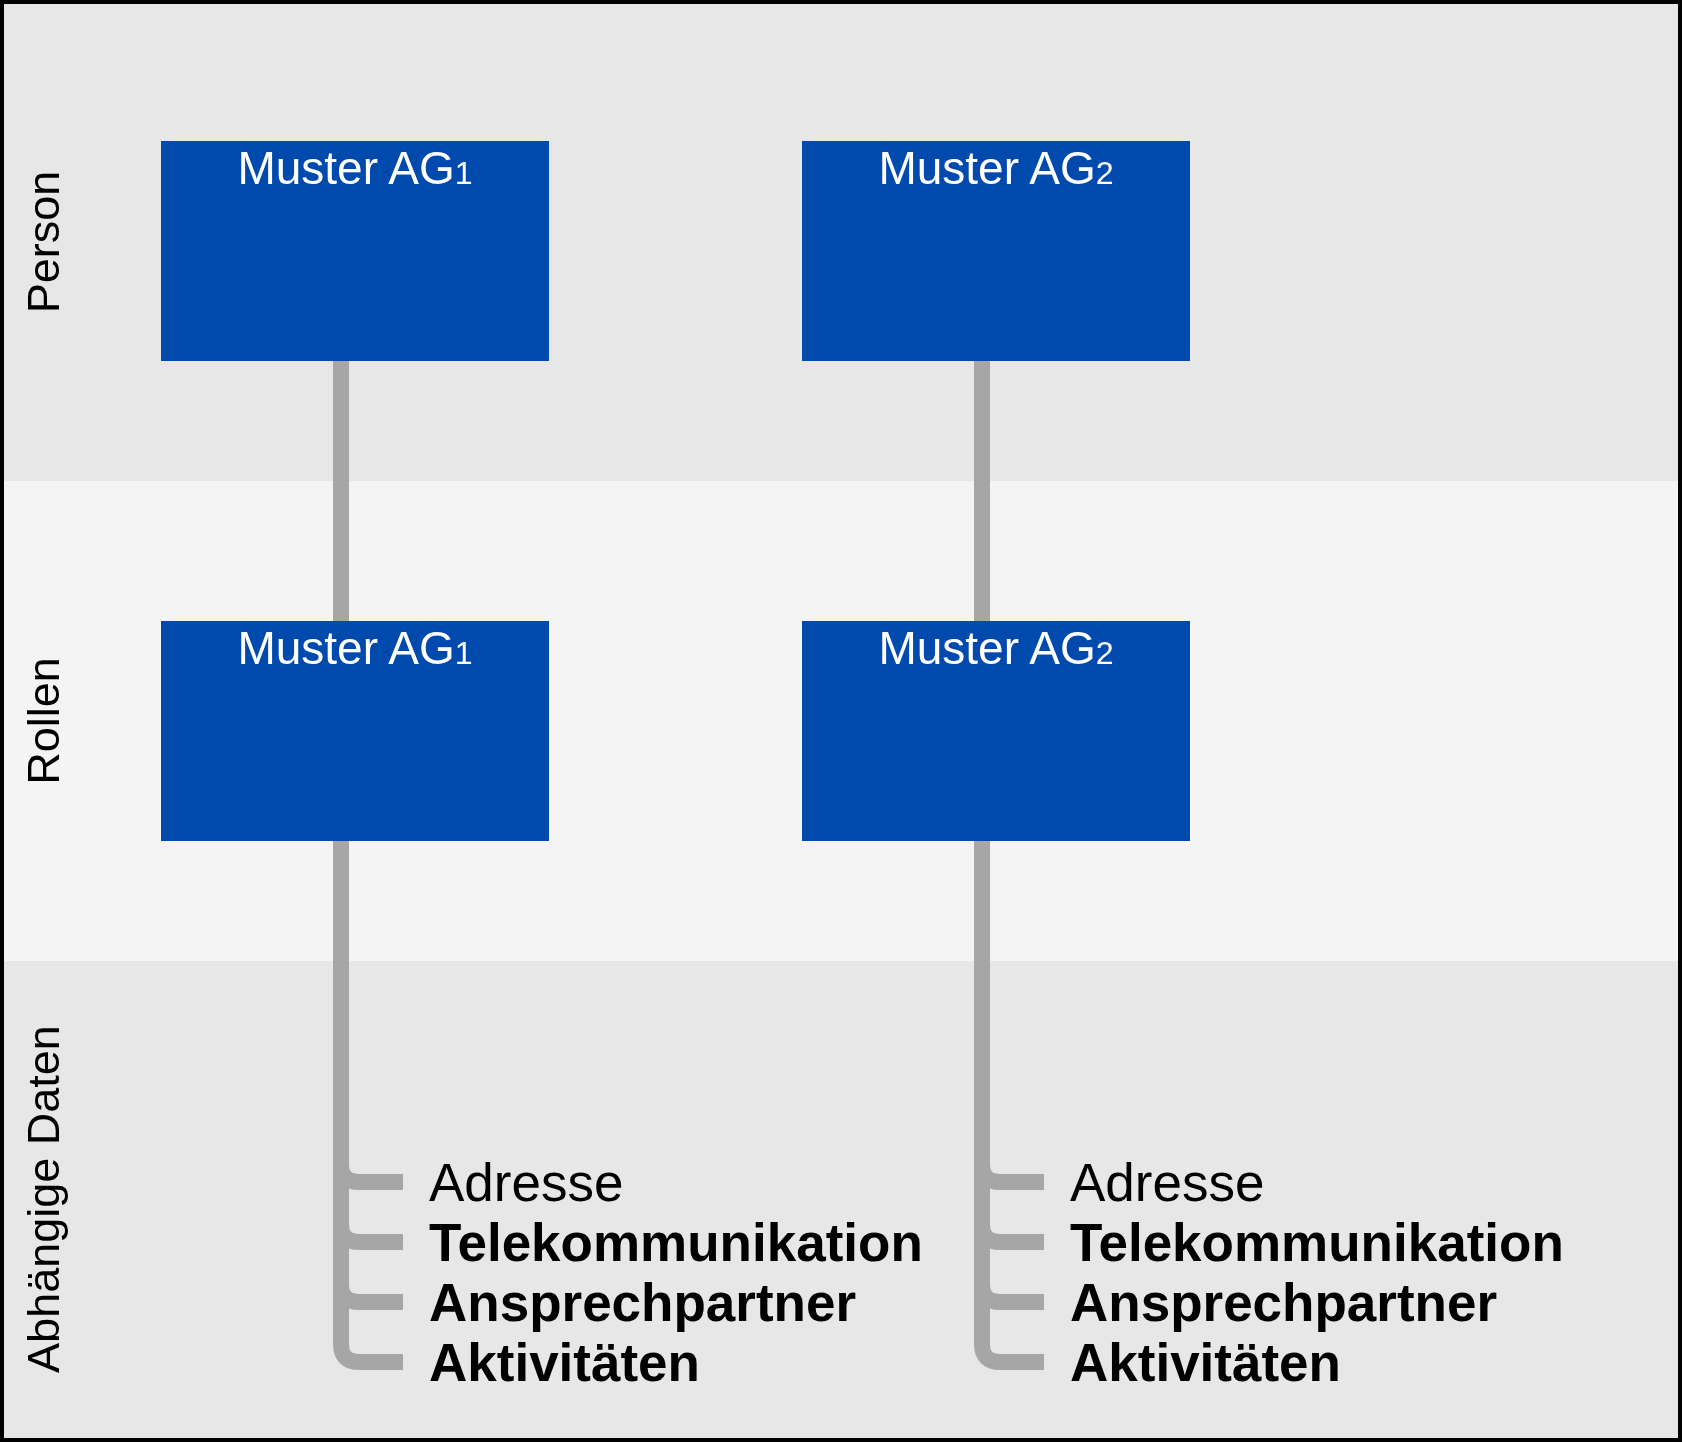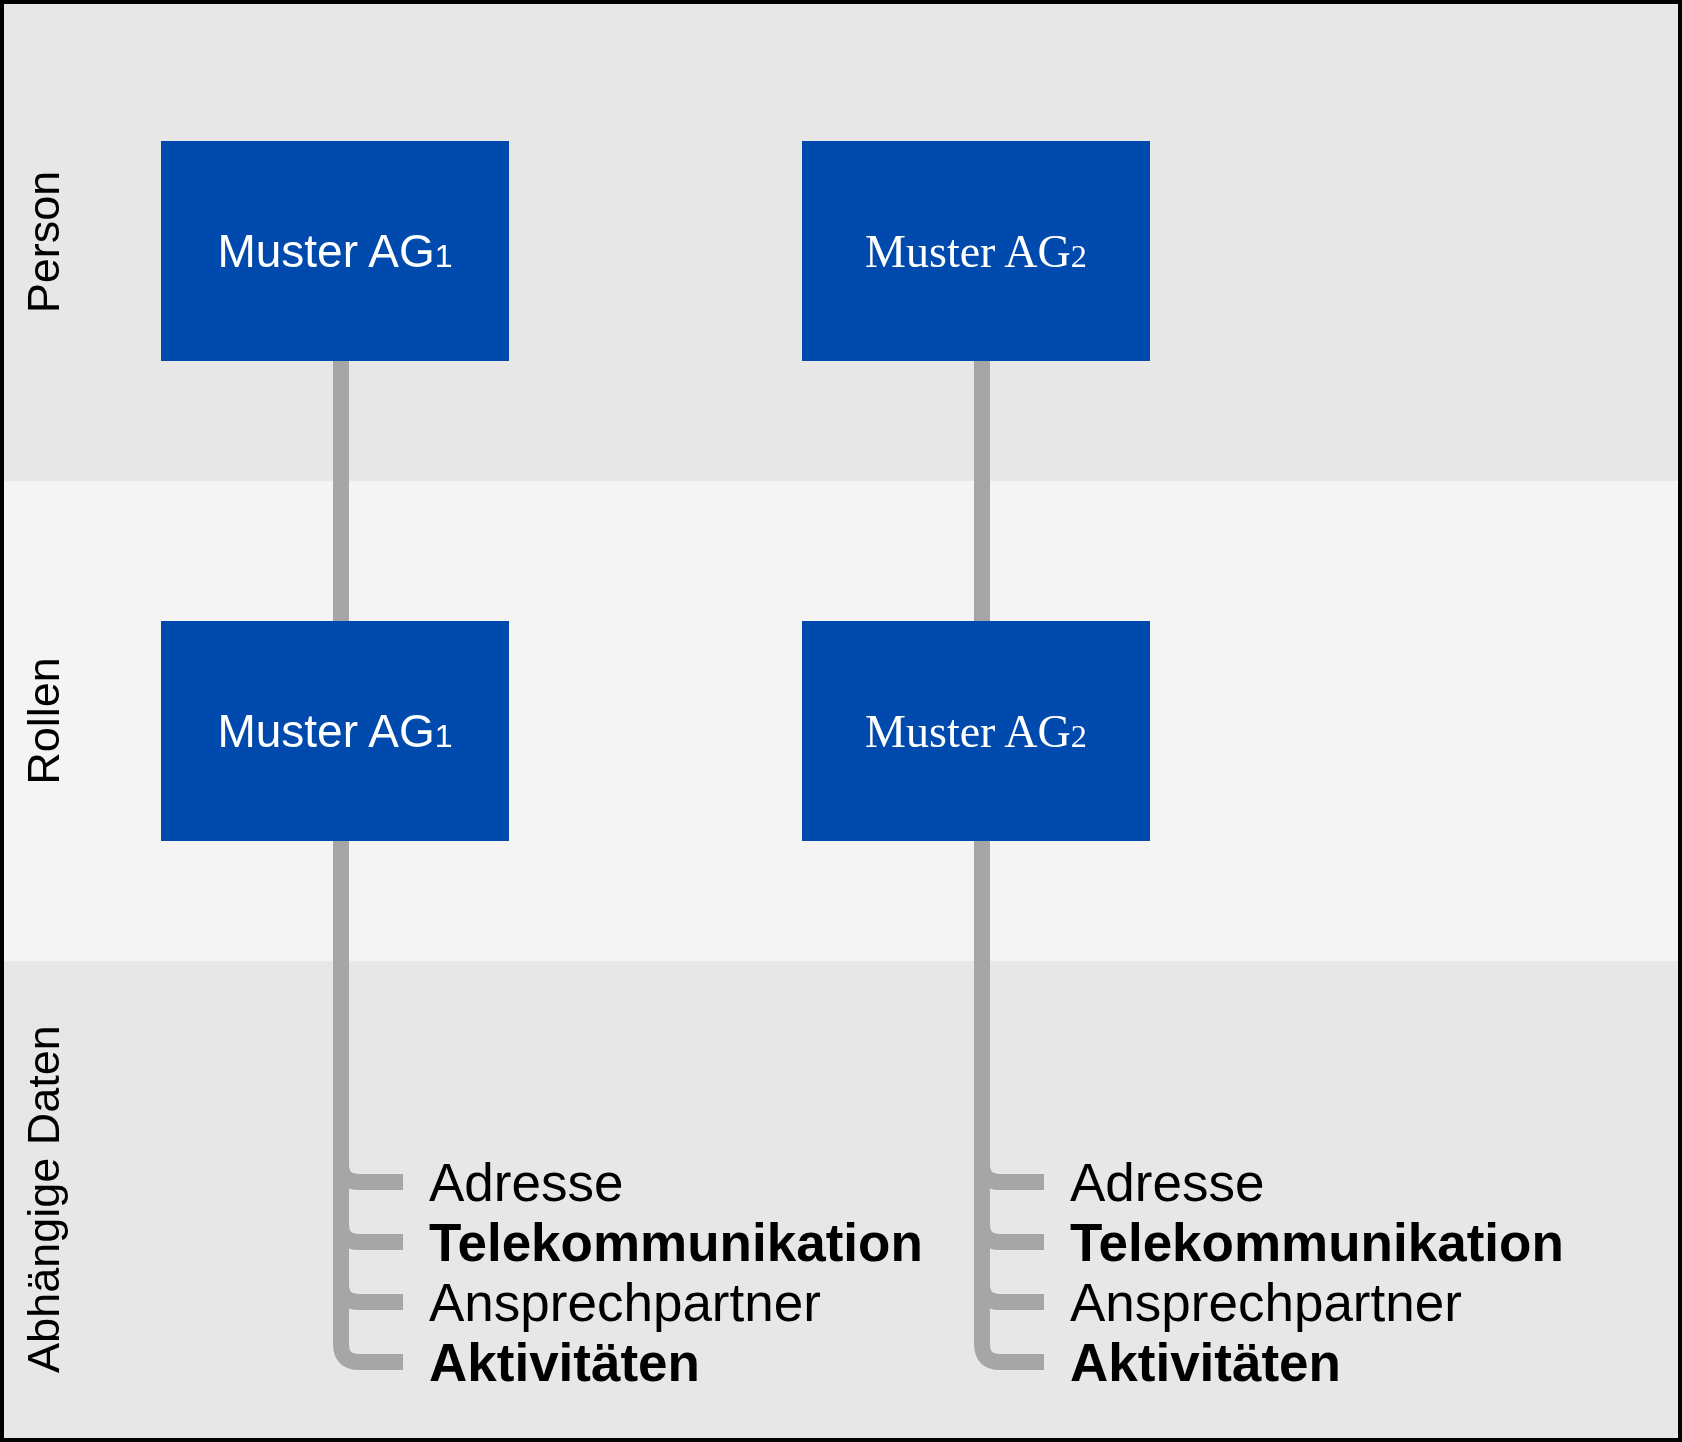--- a/index.html
+++ b/index.html
@@ -36,45 +36,45 @@
   .band-person .band-label{top:238px;}
   .band-rollen .band-label{top:240px;}  
   .band-daten .band-label{top:238px;}   
   .band-rollen .band-label,.band-daten .band-label{}
   
   .connectors{position:absolute;left:0;top:0;width:1674px;height:1434px;}
   .connectors path{fill:none;stroke:var(--line-gray,#a6a6a6);stroke-width:16;}
   
   .node{
     position:absolute;
-    width:348px;height:220px;
+    width:388px;height:220px;
     background:var(--box-blue,#004aad);
     color:var(--box-text,#fff);
-    display:flex;align-items:center;justify-content:center;
+    display:flex;justify-content:center;
     font-size:46px;
     white-space:nowrap;
   }
   .col1{left:157px;}
-  .col2{left:798px;font-family:Liberation Serif, serif;}
+  .col2{left:798px;}
   .row-person{top:137px;}
   .row-rollen{top:617px;}
   .sub{font-size:0.7em;}
   
   .item{
     position:absolute;
     transform:translateY(-50%);
     font-size:53px;
     color:var(--label-text,#000);
     white-space:nowrap;
   }
   .item.c1{left:425px;}
   .item.c2{left:1066px;}
   .item.i1{top:1178px;}
   .item.i2{top:1238px;font-weight:bold;}
-  .item.i3{top:1298px;}
+  .item.i3{top:1298px;font-weight:bold;}
   .item.i4{top:1358px;font-weight:bold;}
 </style>
 </head>
 <body>
 
 <div class="page">
 
   <div class="band band-person">
     <div class="band-label">Person</div>
   </div>

